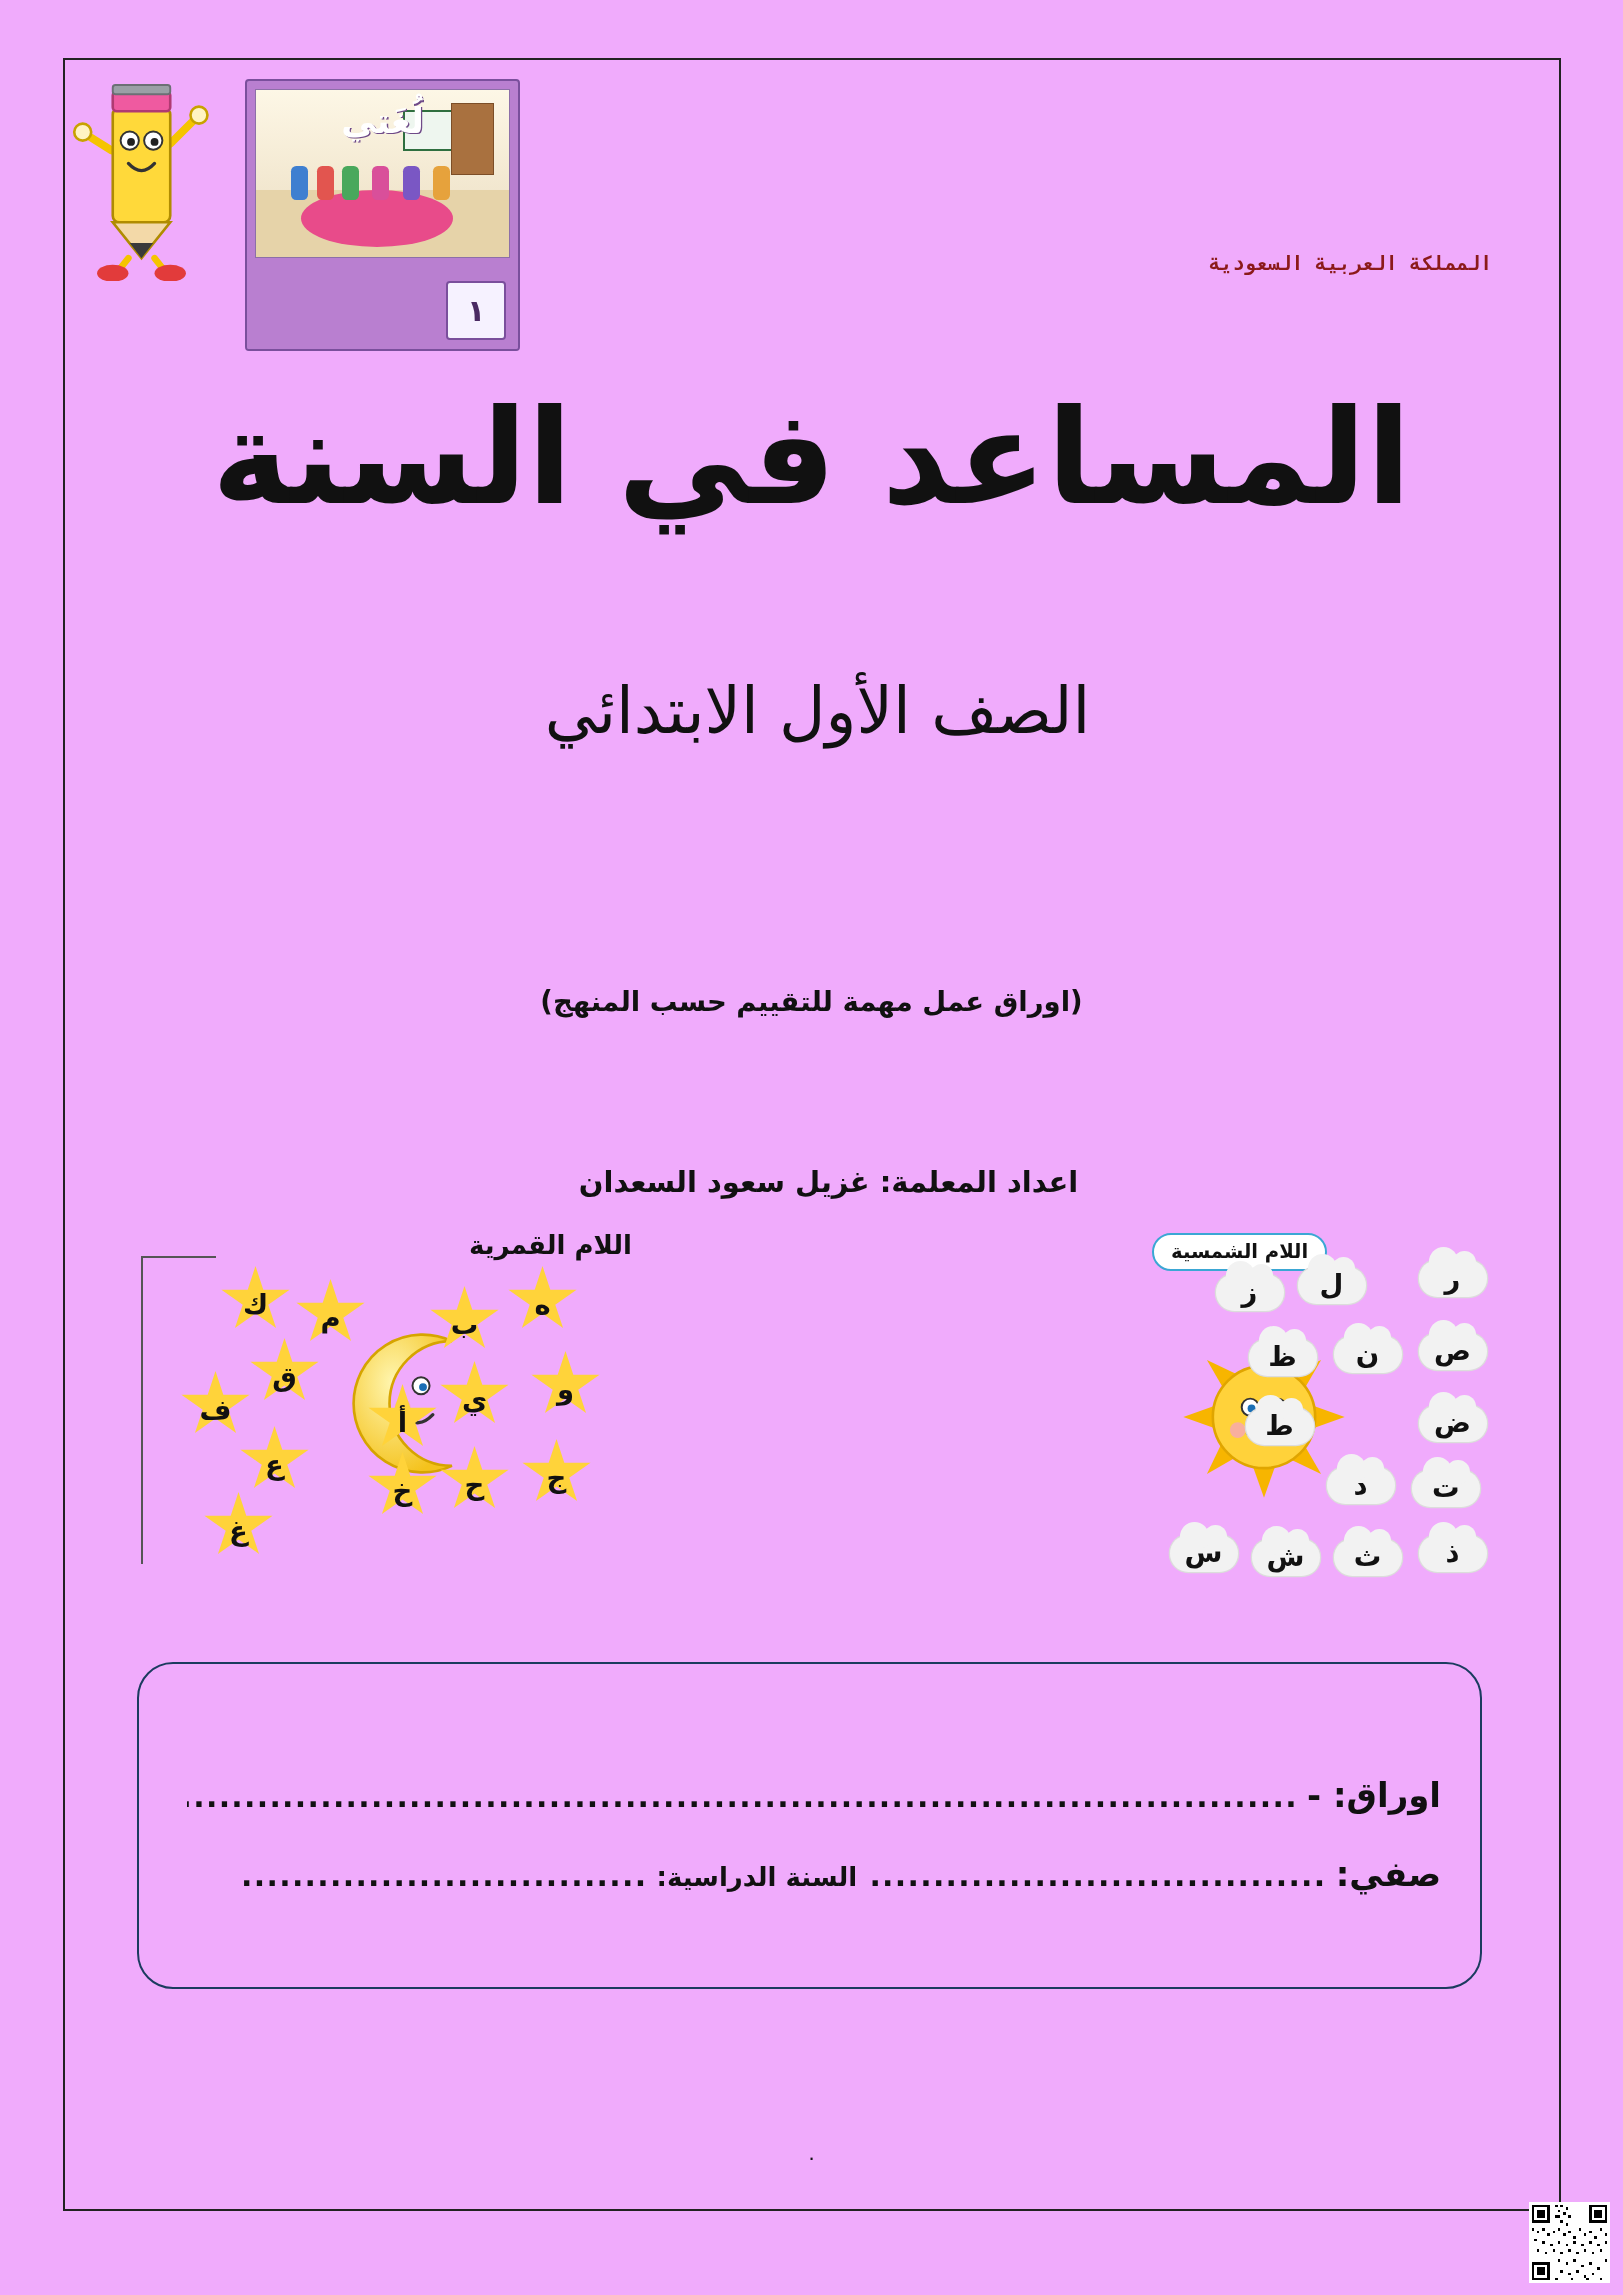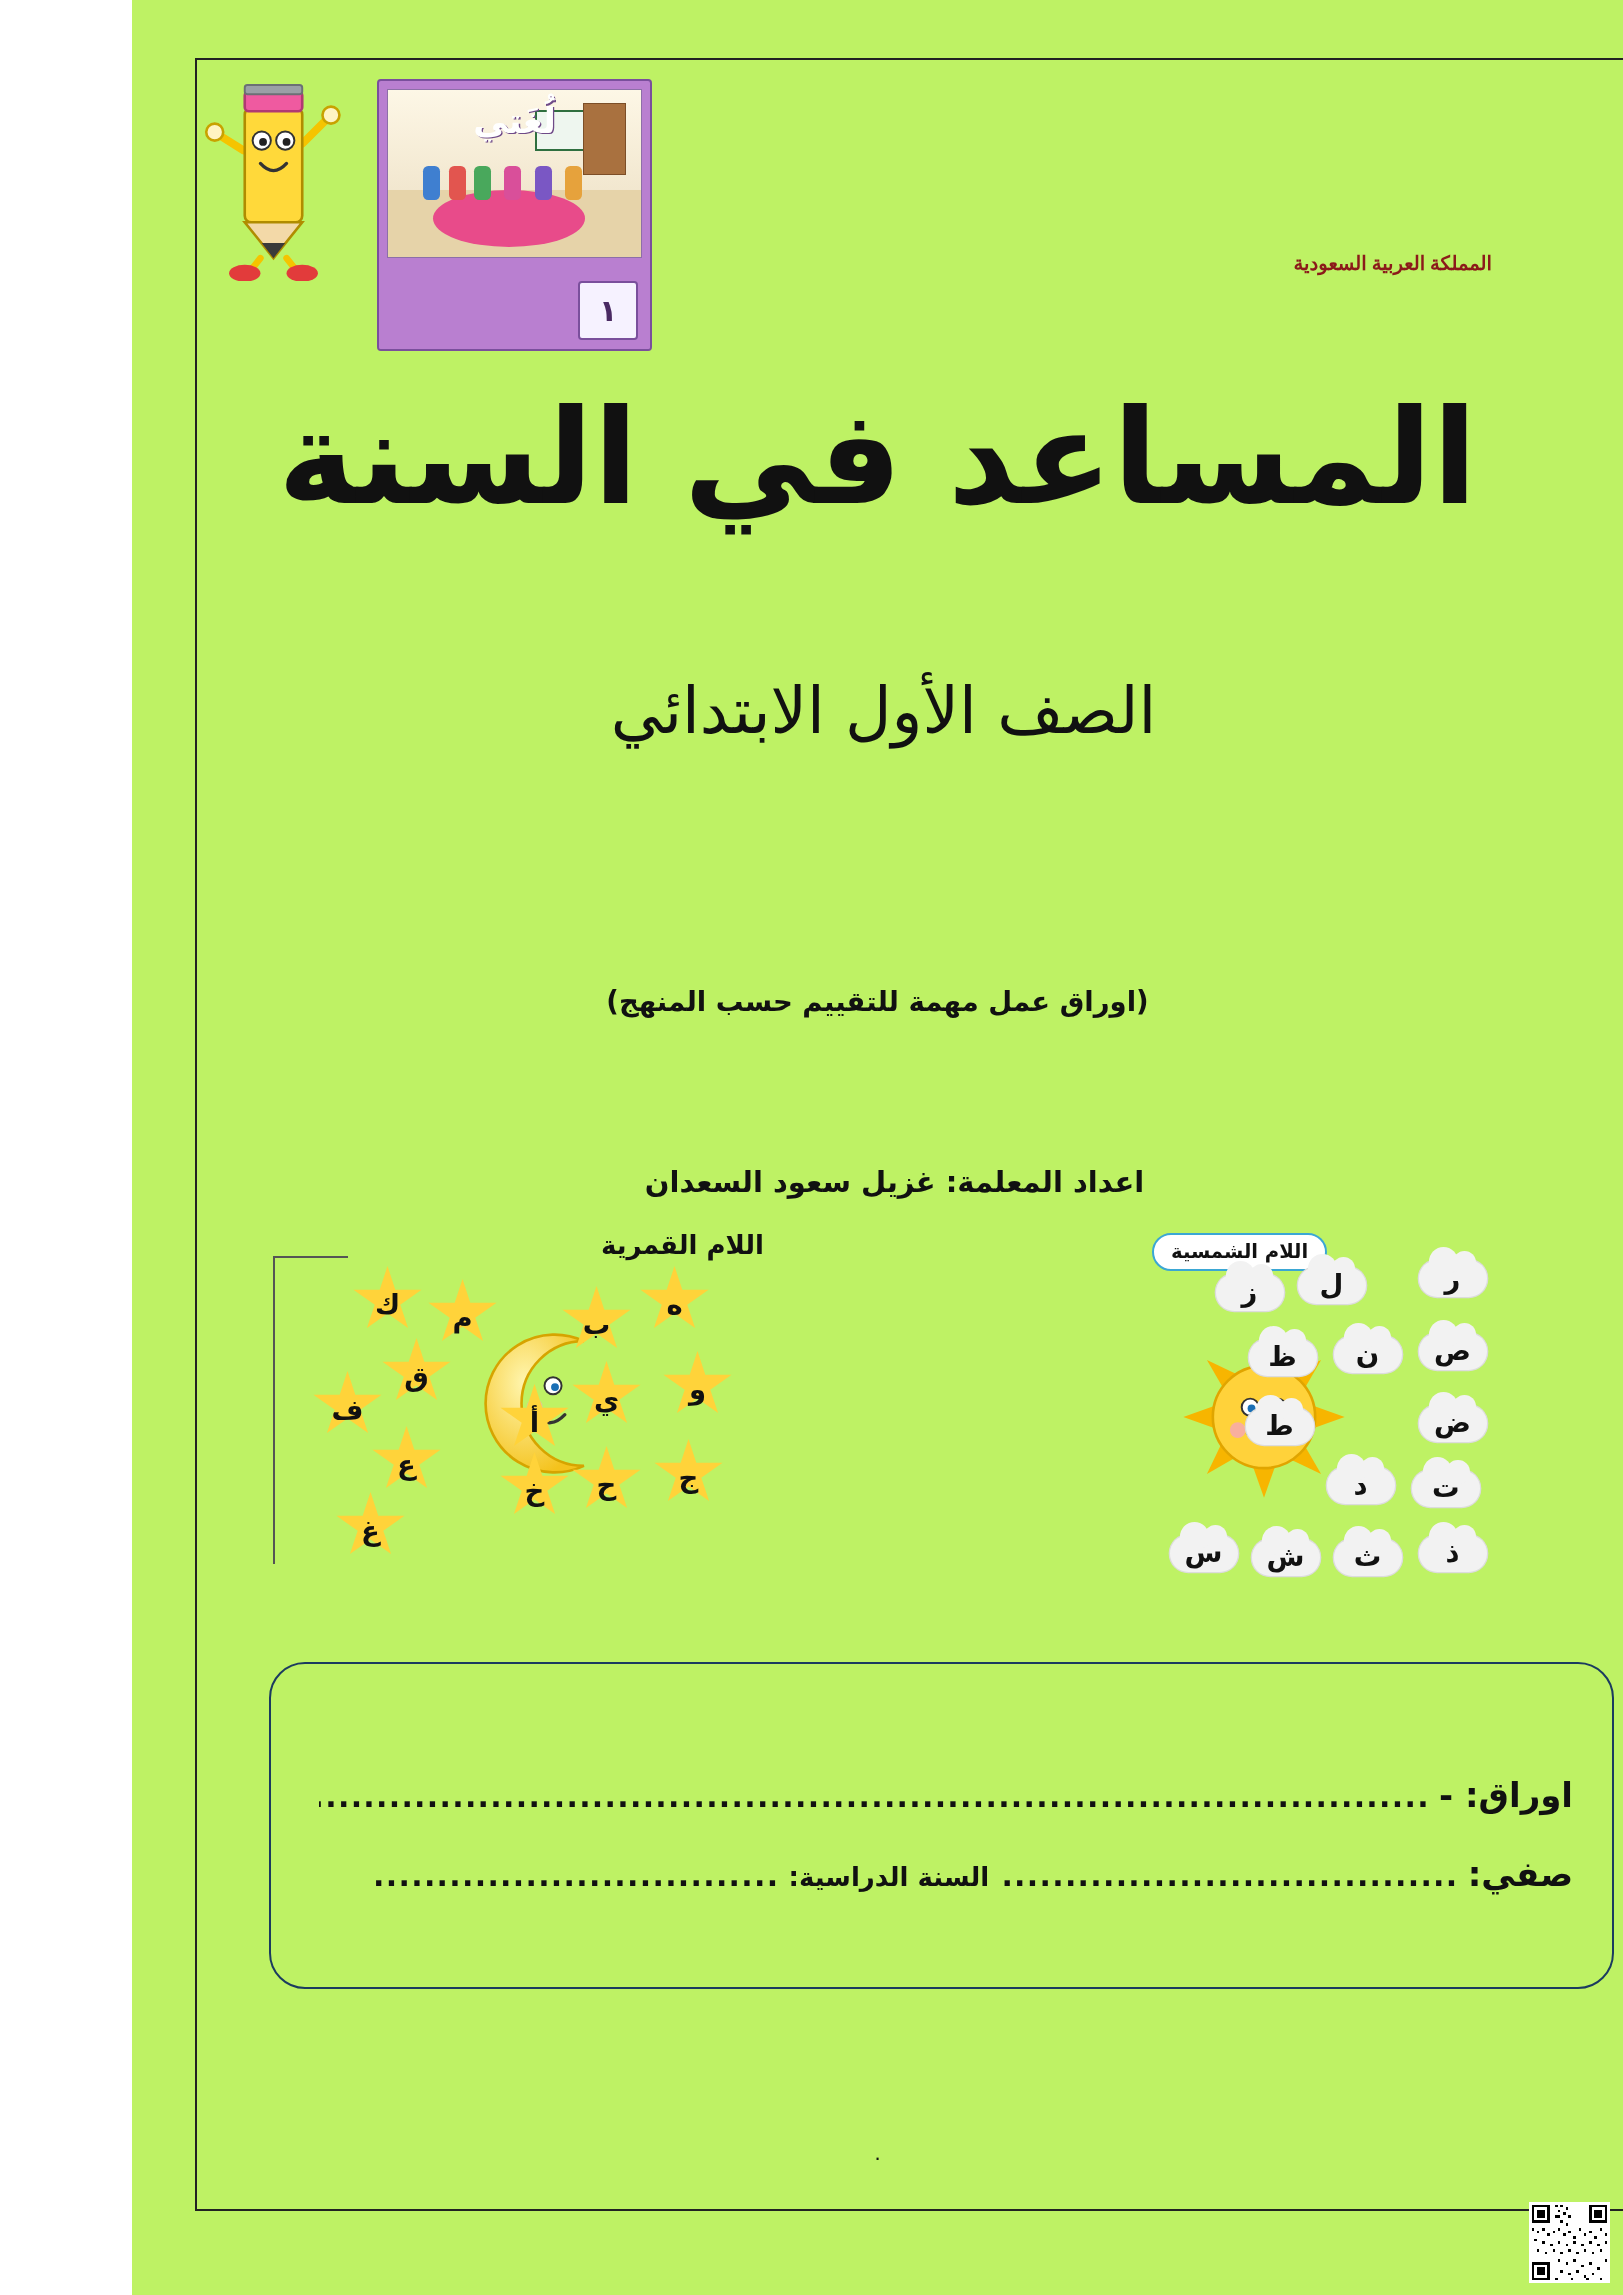--- a/index.html
+++ b/index.html
@@ -5,23 +5,23 @@
   html, body {
     margin: 0;
     padding: 0;
     background: #ffffff;
   }
   body {
     font-family: "Liberation Sans", sans-serif;
   }
   .page {
     position: relative;
-    width: 1491px;
+    width: 1623px;
     height: 2295px;
-    background: #bef264;
+    background: #f0abfc;
     overflow: hidden;
   }
   
   .doc-border {
     position: absolute;
     left: 63px;
     top: 58px;
     width: 1498px;
     height: 2153px;
     border: 2px solid #222222;
@@ -120,21 +120,21 @@
     font-family: "DejaVu Sans", sans-serif;
   }
 
   .kingdom {
     position: absolute;
     right: 131px;
     top: 252px;
     font-size: 19.6px;
     font-weight: bold;
     color: #8b1a1a;
-    font-family: Liberation Serif, serif;
+    font-family: Liberation Mono, monospace;
     white-space: nowrap;
   }
 
   
   .main-title {
     position: absolute;
     left: 0; right: 0;
     top: 386px;
     text-align: center;
     font-size: 131px;

